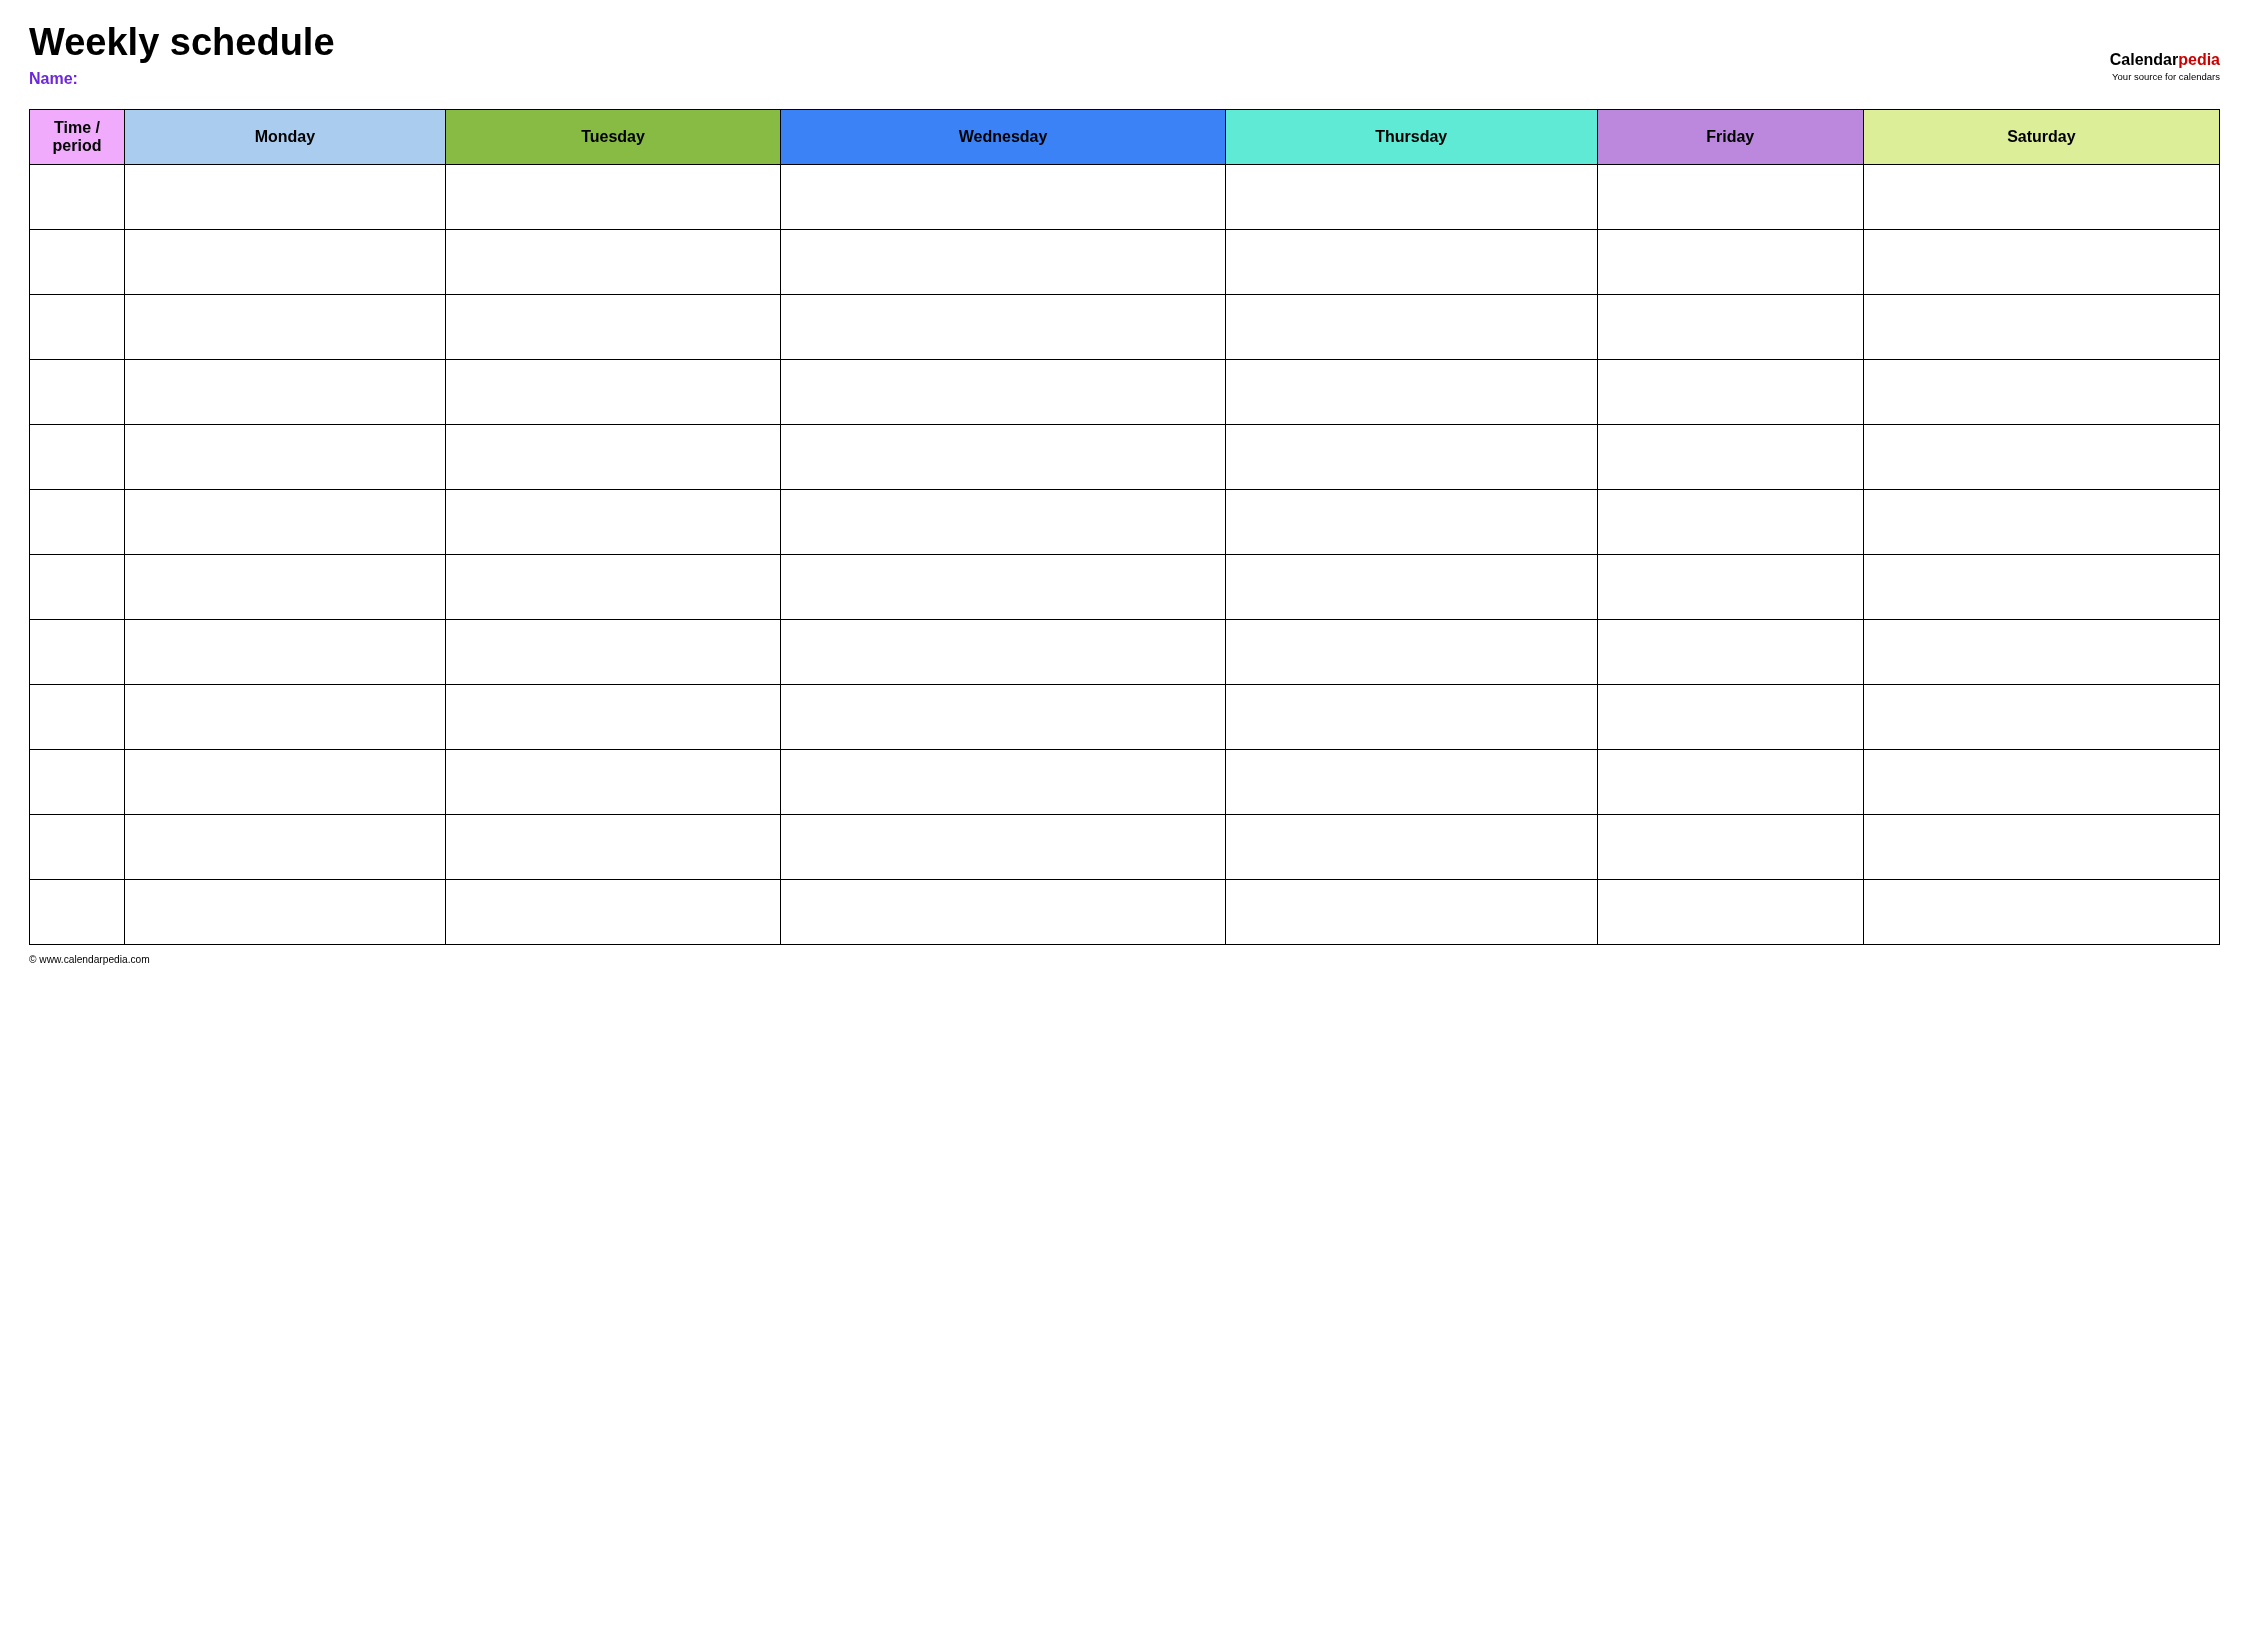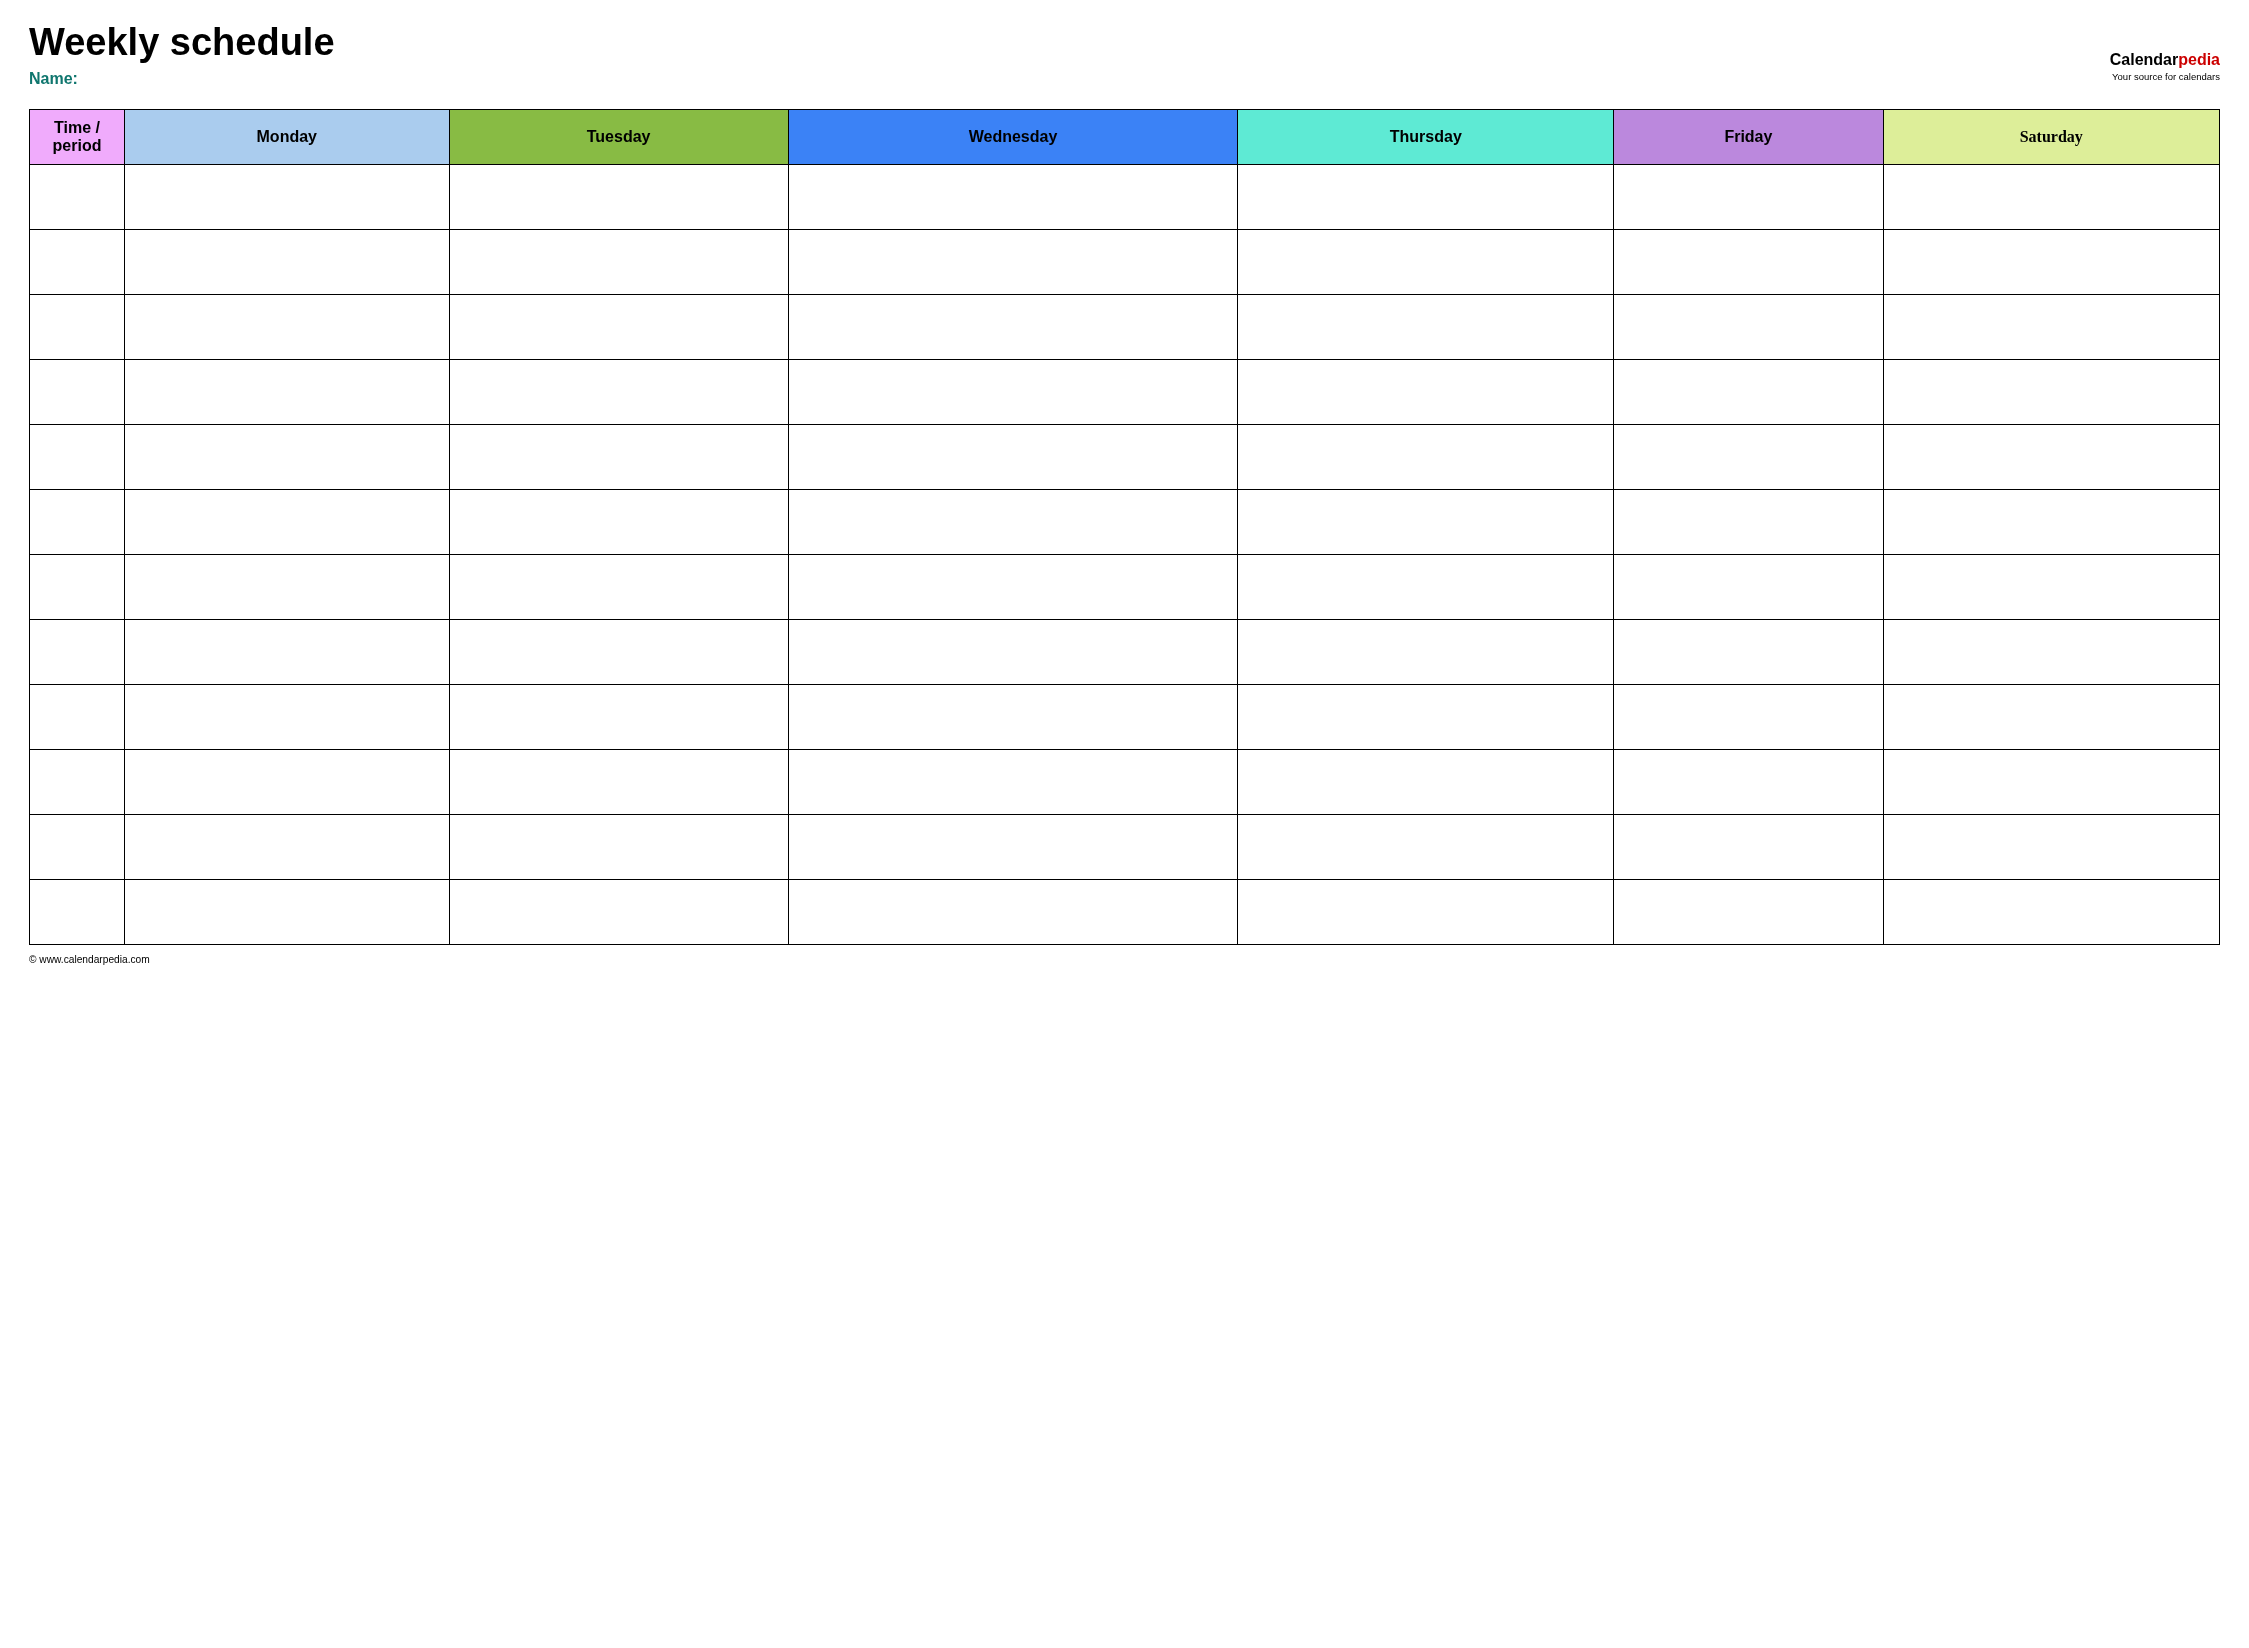--- a/index.html
+++ b/index.html
@@ -30,21 +30,21 @@
       font-size: 38px;
       font-weight: bold;
       color: #000000;
       line-height: 1.1;
       margin-bottom: 5.8px;
     }
 
     .name-label {
       font-size: 16px;
       font-weight: bold;
-      color: #0f766e;
+      color: #6d28d9;
       margin-bottom: 14.6px;
     }
 
     .logo-section {
       text-align: right;
       margin-left: 14.6px;
     }
 
     .logo-text {
       font-size: 16px;
@@ -120,21 +120,20 @@
       background-color: #5eead4;
     }
 
     .col-friday {
       background-color: #bb88dd;
       margin-top: 44px;
     }
 
     .col-saturday {
       background-color: #ddee99;
-      font-family: Liberation Serif, serif;
     }
 
     .schedule-table tbody td {
       background-color: #ffffff;
     }
 
     .footer-url {
       font-size: 10.2px;
       color: #000000;
       margin-top: 8.7px;

